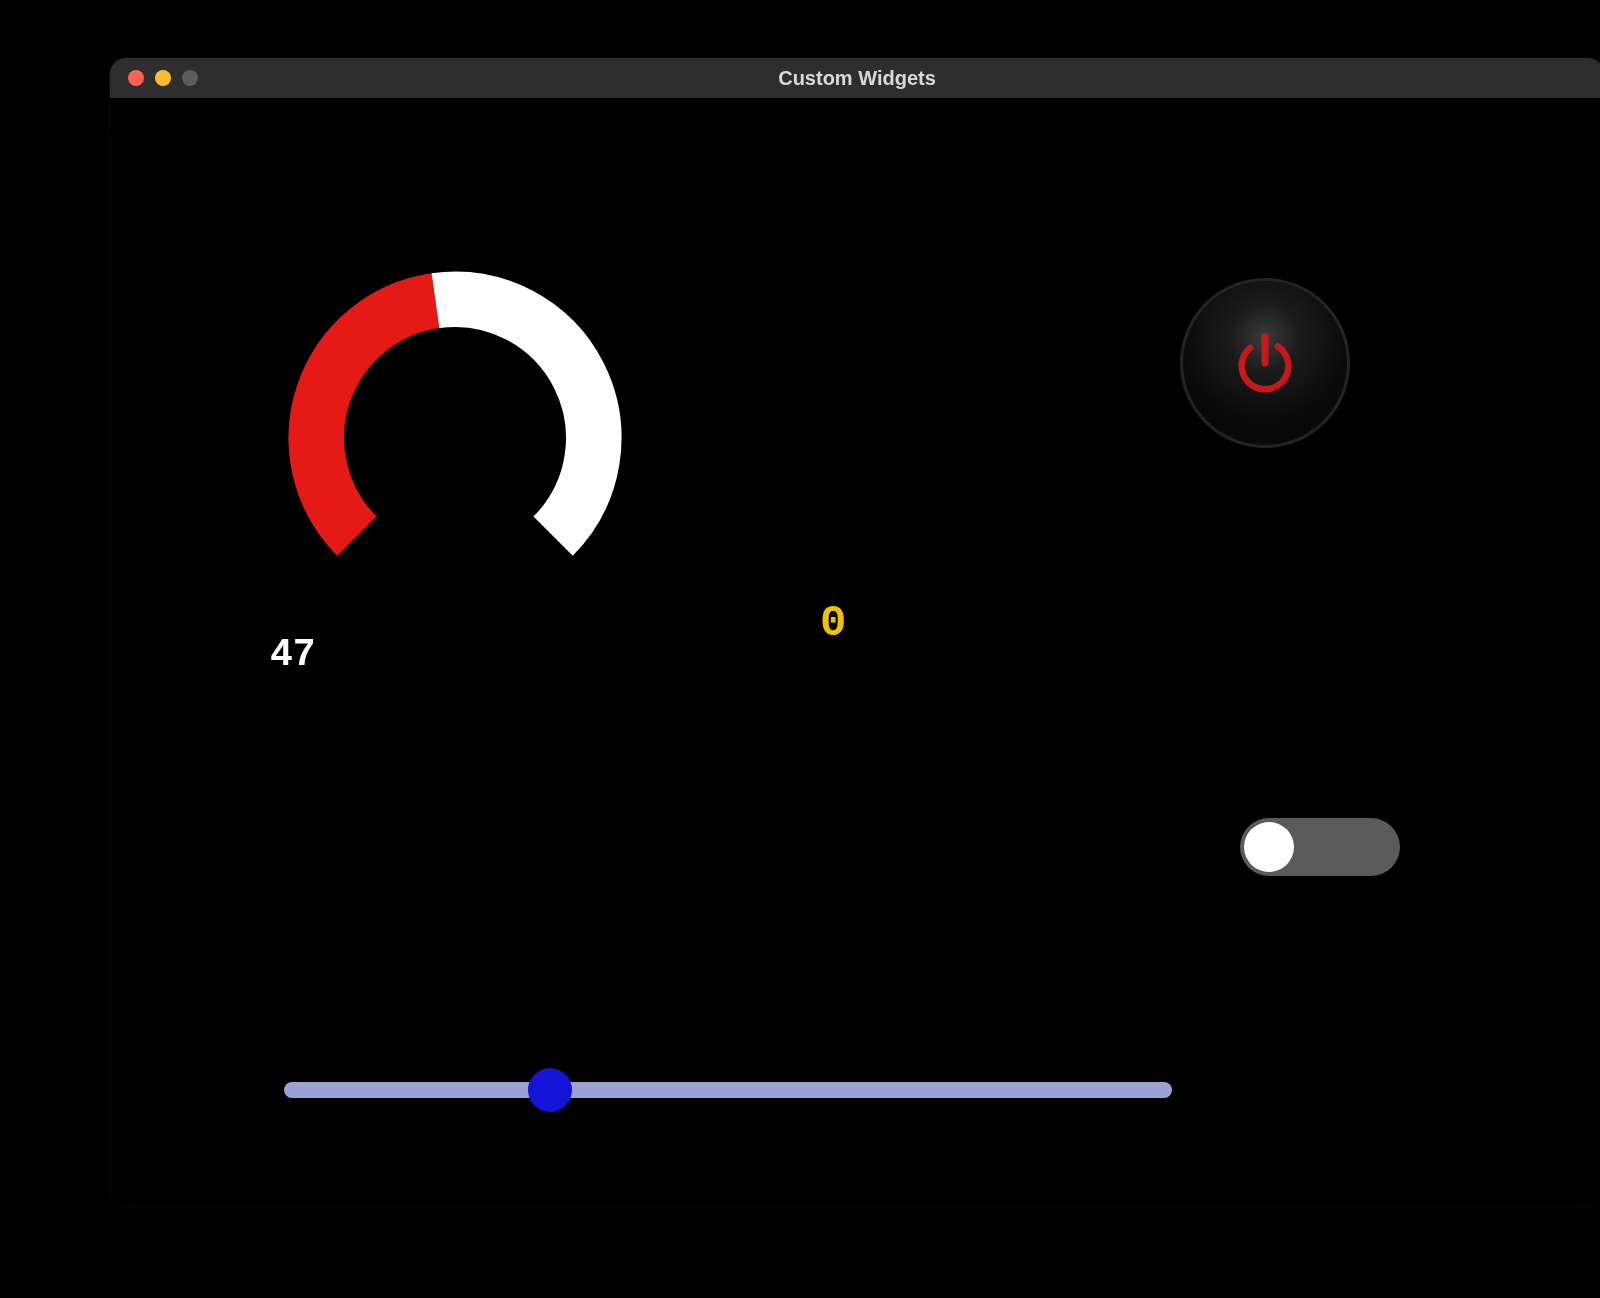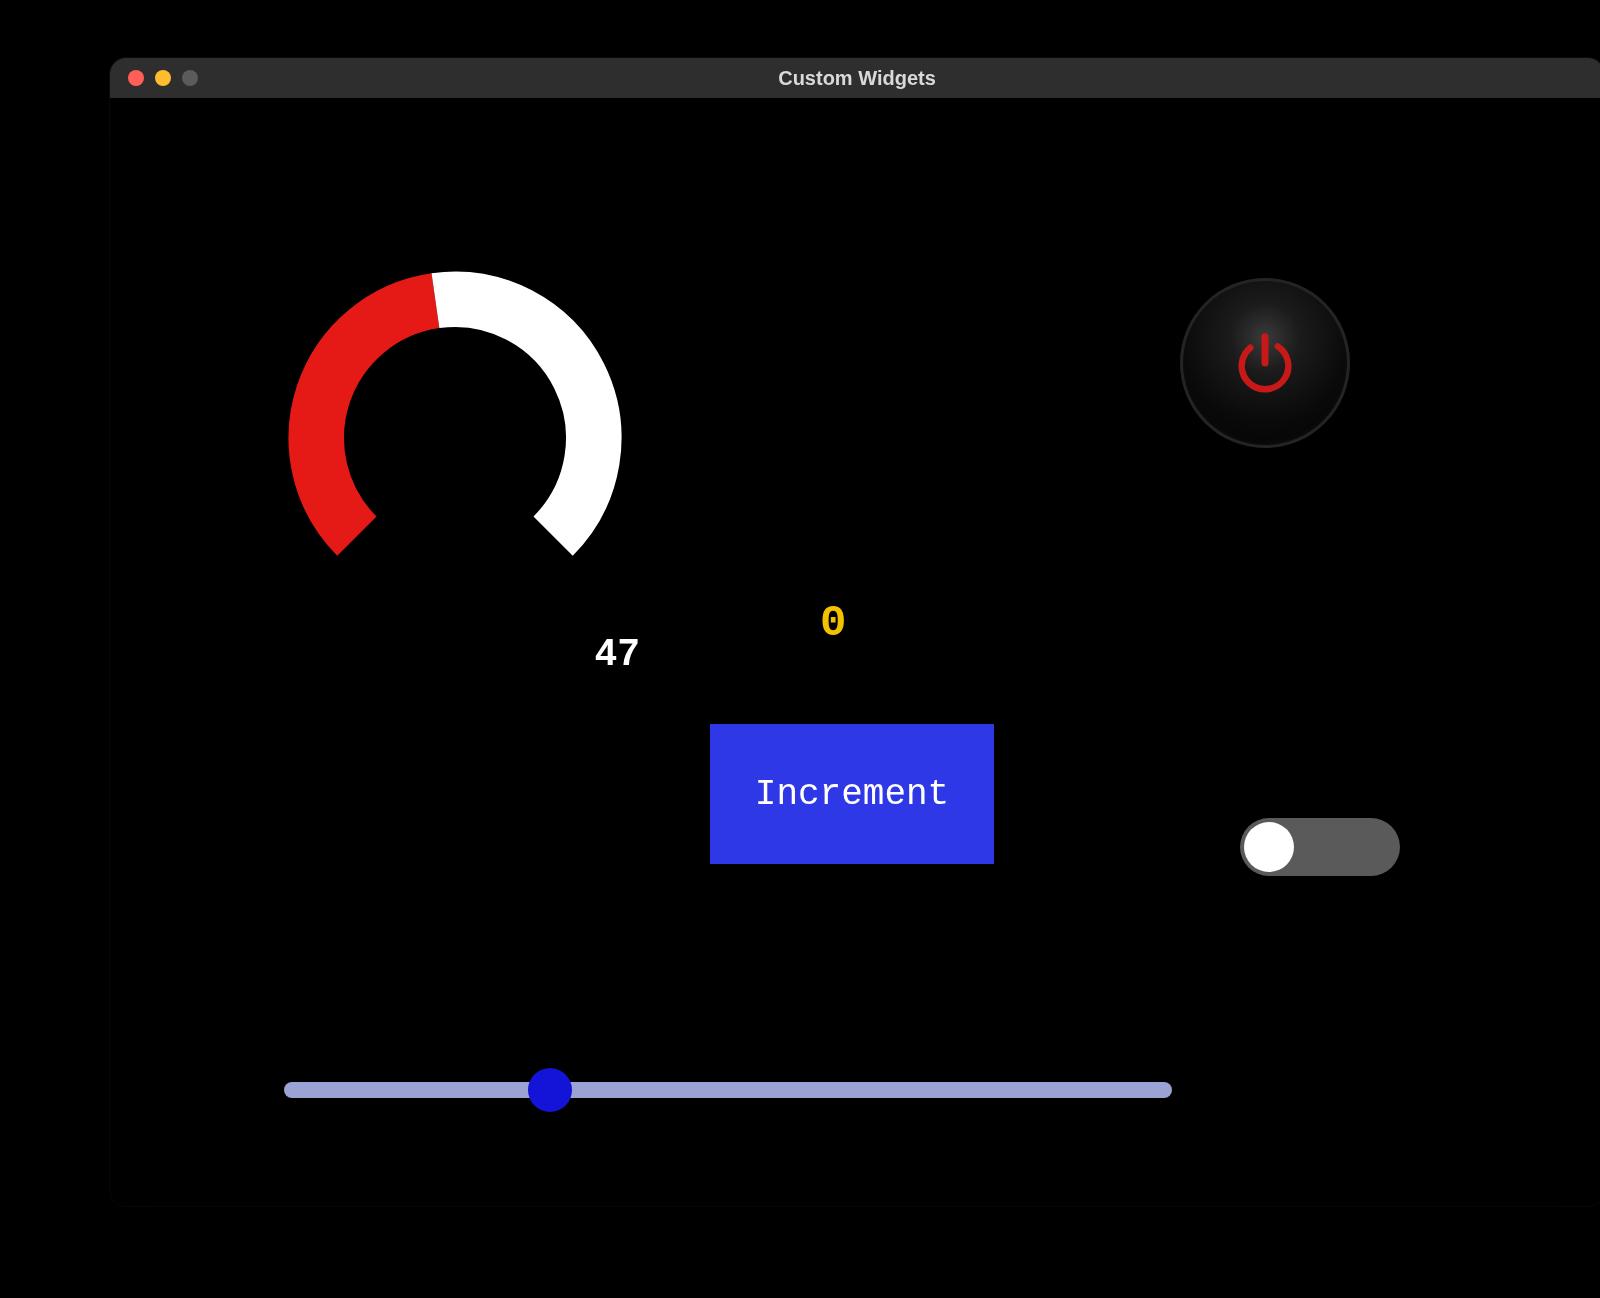--- a/index.html
+++ b/index.html
@@ -47,21 +47,21 @@
   
   .gauge-wrap{
     position:absolute;
     left:160px; top:155px;
     width:370px; height:370px;
   }
   .gauge-value{
     position:absolute;
     left:0; right:0;
     top:380px;
-    text-align:right;
+    text-align:left;
     color:#fff;
     font-family:"Courier New",Courier,monospace;
     font-weight:700;
     font-size:38px;
   }
 
   
   .counter-value{
     position:absolute;
     left:710px; top:500px;
@@ -157,23 +157,20 @@
     <div class="gauge-wrap">
       <svg id="gauge-svg" viewBox="0 0 200 200" width="370" height="370">
           <path d="M 46.967 153.033 A 75 75 0 0 1 89.432 25.748" fill="none" stroke="#e51a16" stroke-width="30"></path>
           <path d="M 89.432 25.748 A 75 75 0 0 1 153.033 153.033" fill="none" stroke="#ffffff" stroke-width="30"></path>
         </svg>
       <div class="gauge-value">47</div>
     </div>
 
     <div class="counter-value">0</div>
 
-    <div class="increment-btn">
-      <span>Increment</span>
-    </div>
 
     <div class="power-btn">
       <svg class="power-icon" viewBox="0 0 24 24">
         <circle cx="12" cy="13" r="8" fill="none" stroke="#c81919" stroke-width="2.2" stroke-linecap="round" stroke-dasharray="40 50" transform="rotate(-57 12 13)"></circle>
         <line x1="12" y1="3" x2="12" y2="12" stroke="#c81919" stroke-width="2.4" stroke-linecap="round"></line>
       </svg>
     </div>
 
     <div class="toggle">
       <div class="toggle-knob"></div>

